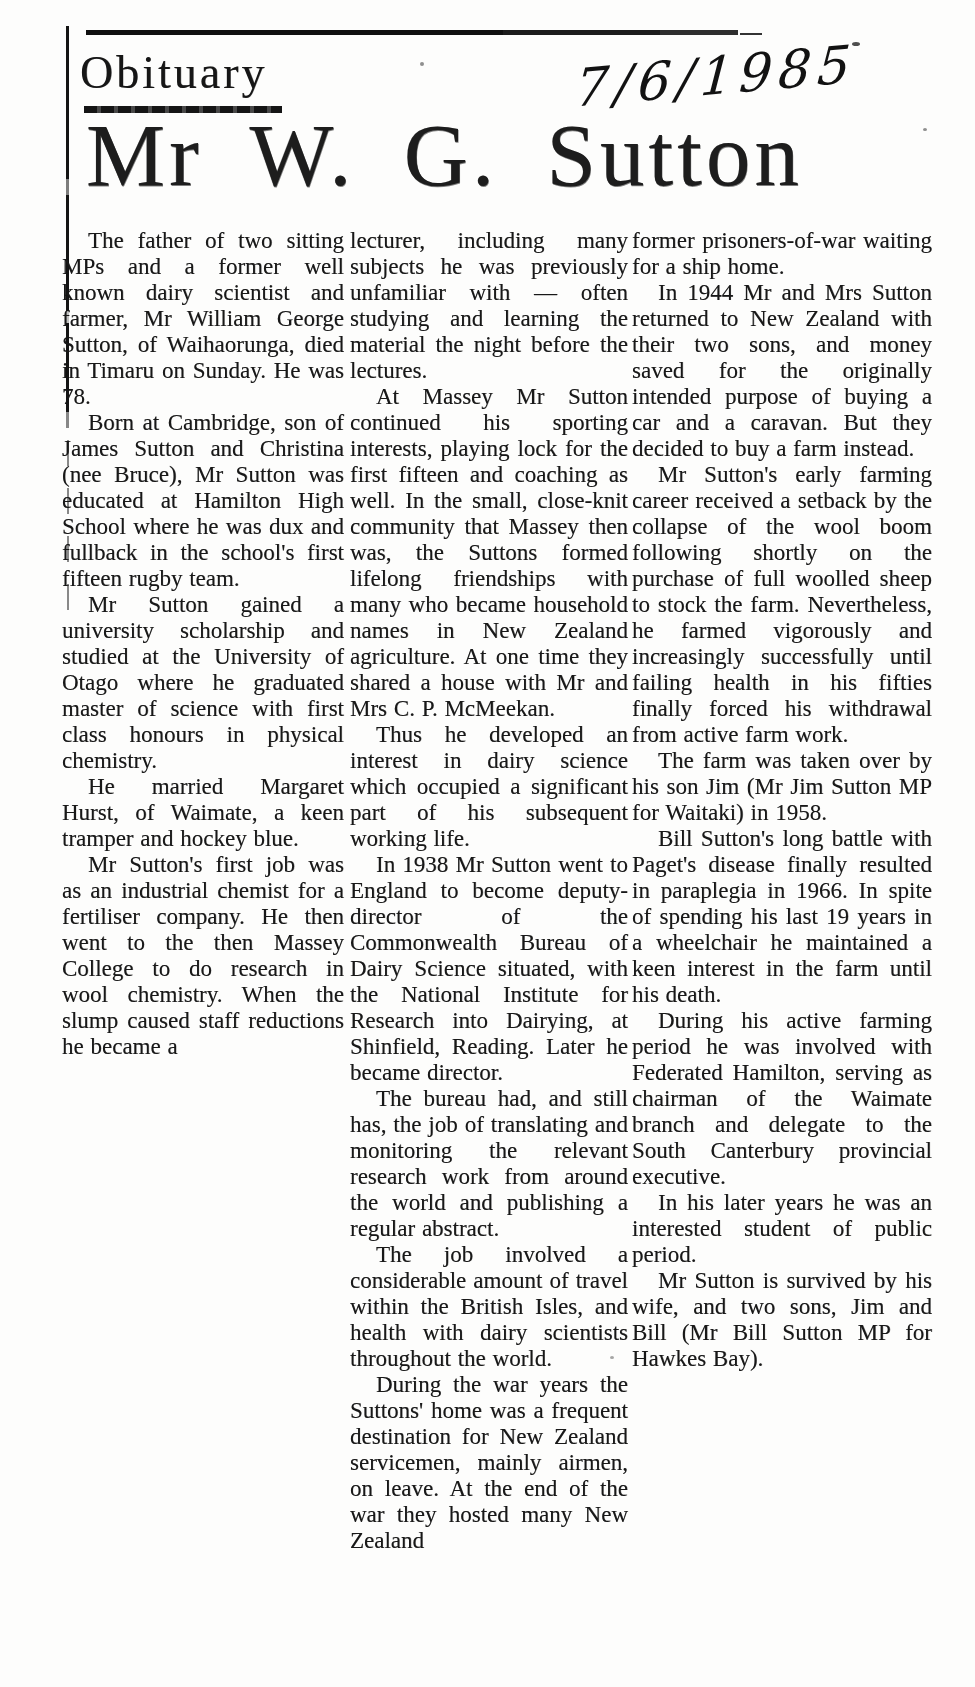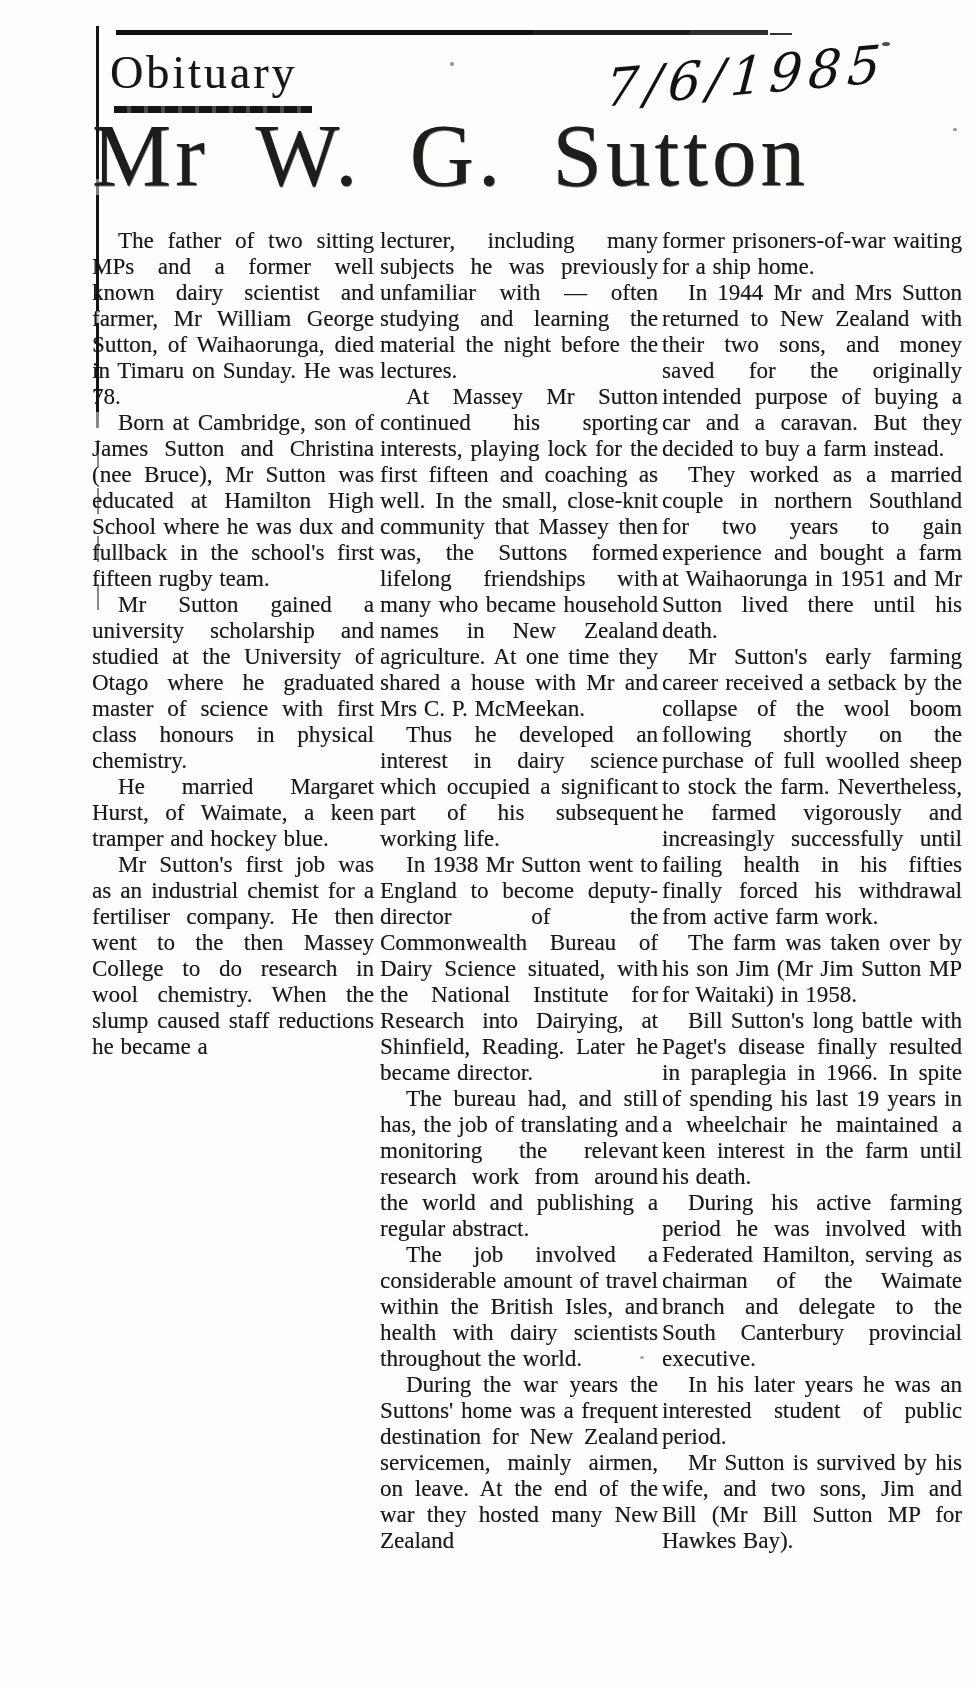--- a/index.html
+++ b/index.html
@@ -9,21 +9,21 @@
   *{box-sizing:border-box;}
   html,body{margin:0;padding:0;}
   body{
     width:975px;height:1687px;
     background:var(--paper);
     font-family:"Liberation Serif", serif;
     color:var(--ink);
     position:relative;
     overflow:hidden;
   }
-  .page{position:absolute;inset:0;margin-left:30px;}
+  .page{position:absolute;inset:0;}
 
   
   .left-rule{
     position:absolute;left:66px;top:26px;width:3px;height:402px;
     background:linear-gradient(
       to bottom,
       #141414 0 38%,
       rgba(20,20,20,.55) 38% 42%,
       #141414 42% 71%,
       rgba(20,20,20,.25) 71% 74%,
@@ -63,21 +63,21 @@
     font-size:52px;
     letter-spacing:6px;
     color:#121212;
     transform:rotate(-5deg) skewX(-9deg);
     transform-origin:left top;
     white-space:nowrap;
   }
 
   .headline{
     position:absolute;left:0;top:104px;margin:0;width:975px;
-    padding-left:62px;
+    padding-left:86px;
     font-size:89px;font-weight:normal;
     letter-spacing:4px;word-spacing:22px;
     color:#1d1d1d;
     text-shadow:0.6px 0.6px 0 rgba(0,0,0,.5), -0.3px -0.3px 0 rgba(0,0,0,.3);
     white-space:nowrap;
   }
 
   .col{
     position:absolute;top:228px;
     font-size:23px;line-height:26px;
@@ -132,21 +132,20 @@
       <p>Thus he developed an interest in dairy science which occupied a significant part of his subsequent working life.</p>
       <p>In 1938 Mr Sutton went to England to become deputy-director of the Commonwealth Bureau of Dairy Science situated, with the National Institute for Research into Dairying, at Shinfield, Reading. Later he became director.</p>
       <p>The bureau had, and still has, the job of translating and monitoring the relevant research work from around the world and publishing a regular abstract.</p>
       <p>The job involved a considerable amount of travel within the British Isles, and health with dairy scientists throughout the world.</p>
       <p>During the war years the Suttons' home was a frequent destination for New Zealand servicemen, mainly airmen, on leave. At the end of the war they hosted many New Zealand</p>
     </div>
 
   <div class="col col3">
       <p class="no-indent">former prisoners-of-war waiting for a ship home.</p>
       <p>In 1944 Mr and Mrs Sutton returned to New Zealand with their two sons, and money saved for the originally intended purpose of buying a car and a caravan. But they decided to buy a farm instead.</p>
-      <p>They worked as a married couple in northern Southland for two years to gain experience and bought a farm at Waihaorunga in 1951 and Mr Sutton lived there until his death.</p>
       <p>Mr Sutton's early farming career received a setback by the collapse of the wool boom following shortly on the purchase of full woolled sheep to stock the farm. Nevertheless, he farmed vigorously and increasingly successfully until failing health in his fifties finally forced his withdrawal from active farm work.</p>
       <p>The farm was taken over by his son Jim (Mr Jim Sutton MP for Waitaki) in 1958.</p>
       <p>Bill Sutton's long battle with Paget's disease finally resulted in paraplegia in 1966. In spite of spending his last 19 years in a wheelchair he maintained a keen interest in the farm until his death.</p>
       <p>During his active farming period he was involved with Federated Hamilton, serving as chairman of the Waimate branch and delegate to the South Canterbury provincial executive.</p>
       <p>In his later years he was an interested student of public period.</p>
       <p>Mr Sutton is survived by his wife, and two sons, Jim and Bill (Mr Bill Sutton MP for Hawkes Bay).</p>
     </div>
 
   <div class="speck s1"></div>
   <div class="speck s2"></div>

